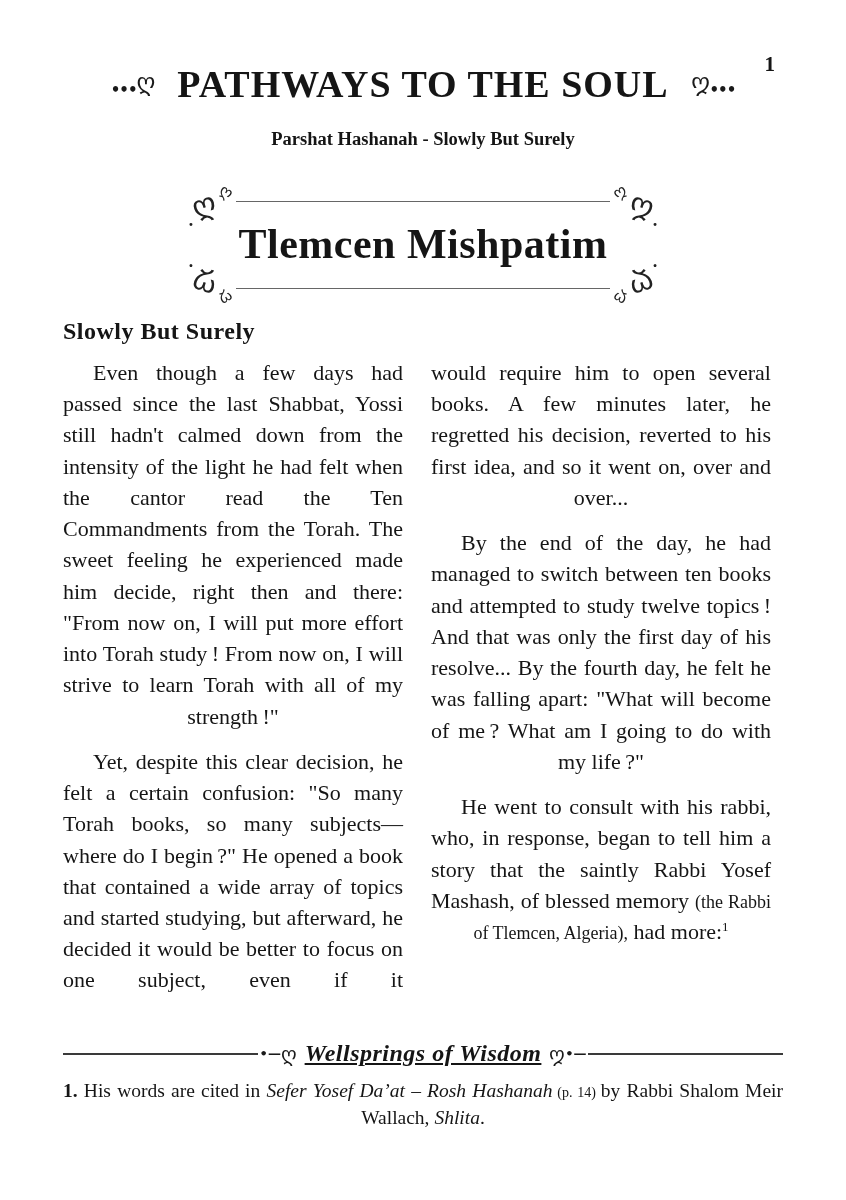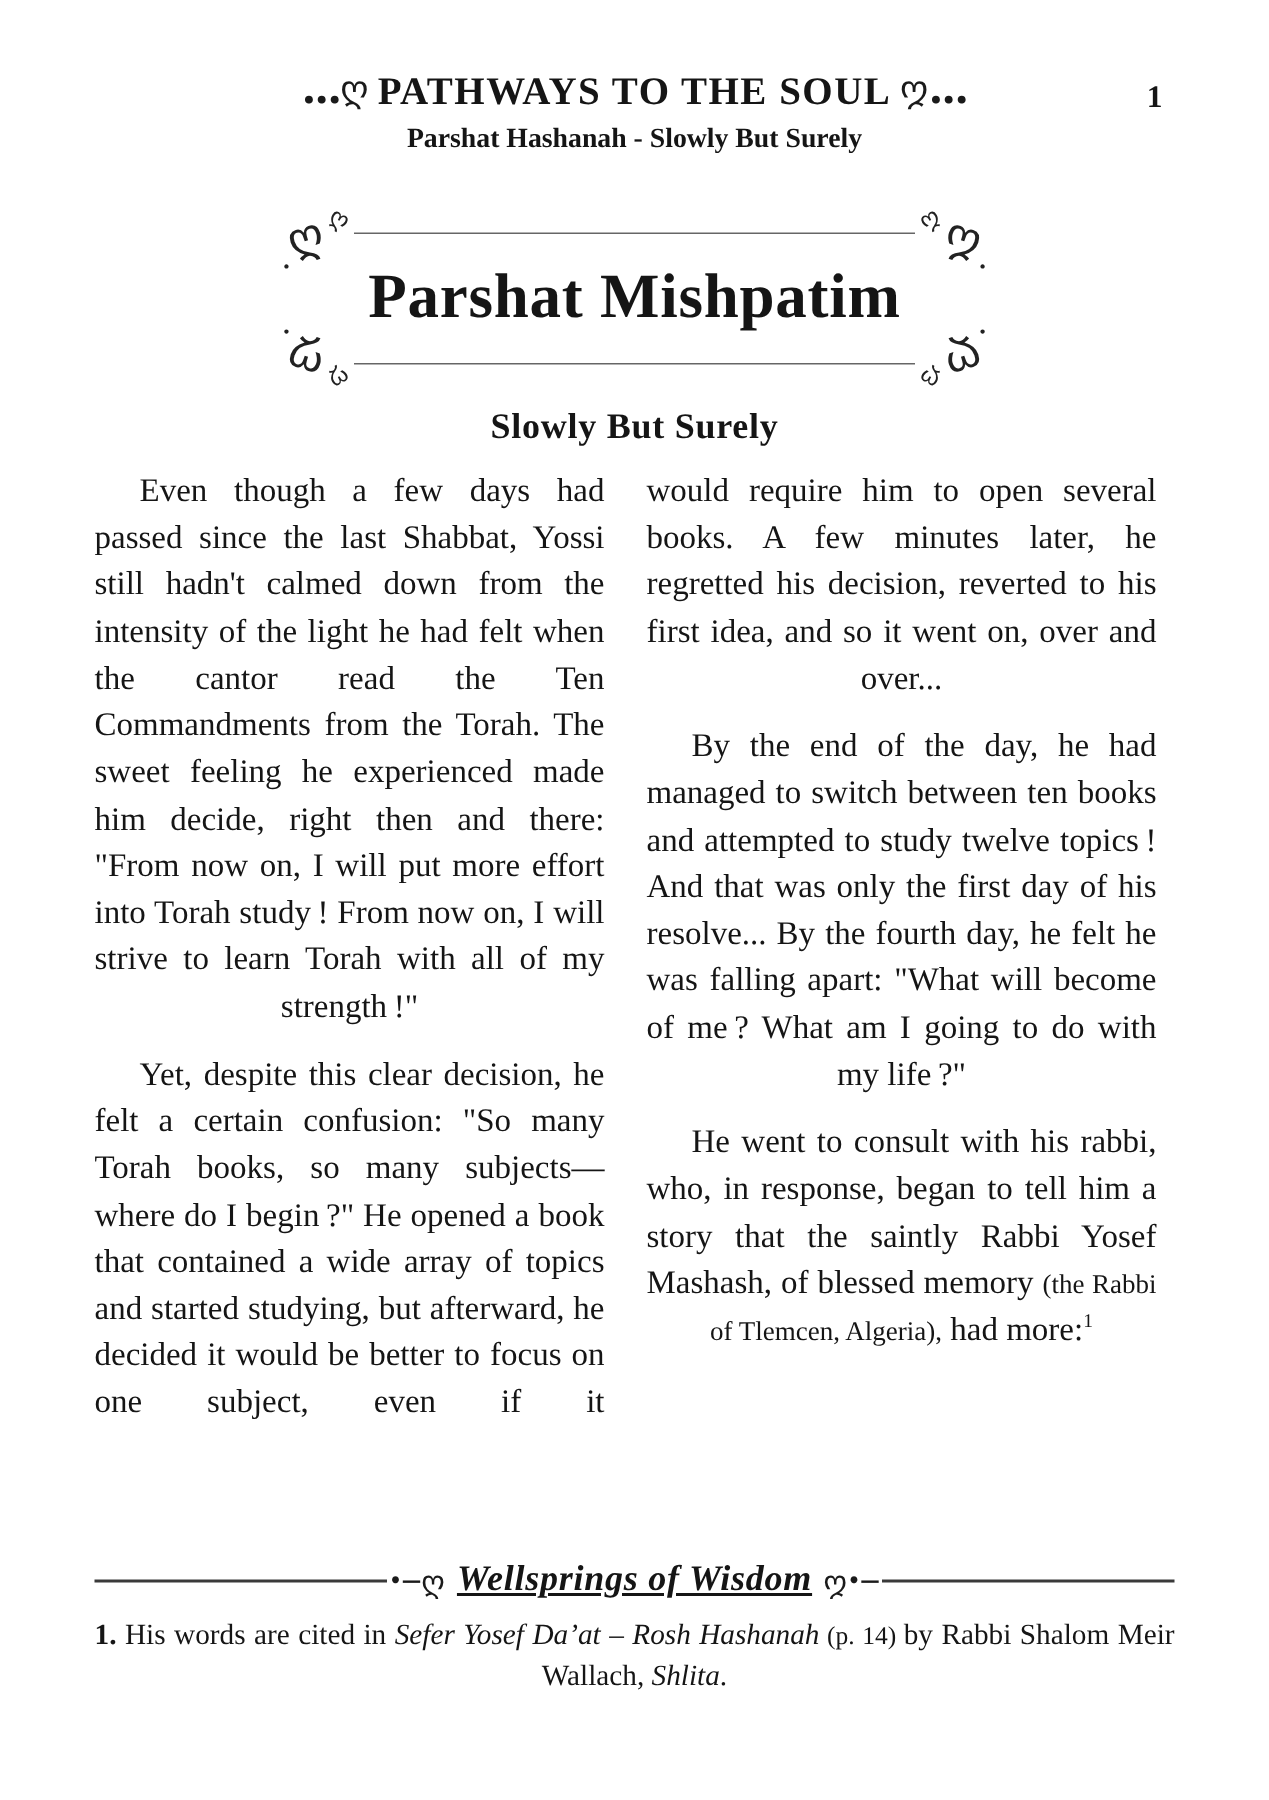--- a/index.html
+++ b/index.html
@@ -9,22 +9,22 @@
     box-sizing:border-box;
     padding:46px 63px 0 63px;
     background:#fff;
     color:#151515;
     font-family:"Liberation Serif", serif;
     overflow:hidden;
   }
   
   .header-line{position:relative;text-align:center;white-space:nowrap;}
   .header-line h1{
-    display:inline-block;margin:0;
-    font-size:26px;font-weight:bold;letter-spacing:1px;
+    display:inline-block;margin:16px;
+    font-size:38px;font-weight:bold;letter-spacing:1px;
     vertical-align:middle;
   }
   .flourish{
     display:inline-block;vertical-align:middle;
     font-family:"DejaVu Sans", sans-serif;
     color:#1a1a1a;margin:0 6px;white-space:nowrap;
   }
   .flourish .dots{font-size:15px;letter-spacing:-1px;font-weight:bold;position:relative;top:3px;}
   .flourish .swirl{font-size:24px;display:inline-block;position:relative;top:-2px;}
   .flourish.mirrored .swirl{transform:scaleX(-1);}
@@ -59,21 +59,21 @@
   .corner .c-dot{position:absolute;font-size:10px;line-height:1;}
   .corner.tl{left:-8px;top:-10px;}
   .corner.bl{left:-8px;bottom:-10px;transform:scaleY(-1);}
   .corner.tr{right:-8px;top:-10px;transform:scaleX(-1);}
   .corner.br{right:-8px;bottom:-10px;transform:scale(-1,-1);}
   .corner .c-big{left:6px;top:8px;transform:rotate(-18deg);}
   .corner .c-small{left:34px;top:2px;transform:rotate(30deg);}
   .corner .c-dot{left:2px;top:38px;}
   
   .story-title{
-    margin:20px 0 6px 0;text-align:center;
+    margin:20px 0 6px 0;
     font-size:24px;font-weight:bold;letter-spacing:0.5px;
   }
   
   .columns{display:flex;gap:28px;margin-top:12px;}
   .col{width:340px;font-size:22px;line-height:1.42;text-align:justify;}
   .col p{
     margin:0 0 14px 0;text-indent:30px;
     text-align:justify;text-align-last:center;
   }
   .col p.continues{text-align-last:justify;}
@@ -93,21 +93,21 @@
   .div-orn .dash{font-size:13px;font-weight:bold;position:relative;top:-3px;}
   .div-label{
     font-style:italic;font-weight:bold;font-size:24px;
     margin:0 6px;white-space:nowrap;letter-spacing:0.5px;text-decoration:underline;
   }
   .footnote{
     margin:10px 0 0 0;font-size:19.5px;line-height:1.4;
     text-align:justify;text-align-last:center;
   }
   .footnote .marker{font-weight:bold;}
-  .footnote .small-inline{font-size:17px;}
+  .footnote .small-inline{font-size:14px;}
   .footnote i{font-style:italic;margin-top:48px;}
 </style>
 </head>
 <body>
 
 <div class="page">
 
   <header>
     <div class="header-line">
       <span class="flourish"><span class="dots">•••</span><span class="swirl">ღ</span></span><h1>PATHWAYS TO THE SOUL</h1><span class="flourish mirrored"><span class="swirl">ღ</span><span class="dots">•••</span></span>
@@ -131,21 +131,21 @@
     <span class="corner bl">
         <span class="c-big">ღ</span>
         <span class="c-small">ღ</span>
         <span class="c-dot">•</span>
       </span>
     <span class="corner br">
         <span class="c-big">ღ</span>
         <span class="c-small">ღ</span>
         <span class="c-dot">•</span>
       </span>
-    <h2>Parshat Mishpatim</h2>
+    <h2>Tlemcen Mishpatim</h2>
   </section>
 
   <h3 class="story-title">Slowly But Surely</h3>
 
   <main class="columns">
     <div class="col">
       <p>Even though a few days had passed since the last Shabbat, Yossi still hadn't calmed down from the intensity of the light he had felt when the cantor read the Ten Commandments from the Torah. The sweet feeling he experienced made him decide, right then and there: "From now on, I will put more effort into Torah study ! From now on, I will strive to learn Torah with all of my strength !"</p>
       <p class="continues">Yet, despite this clear decision, he felt a certain confusion: "So many Torah books, so many subjects—where do I begin ?" He opened a book that contained a wide array of topics and started studying, but afterward, he decided it would be better to focus on one subject, even if it</p>
     </div>
     <div class="col">

